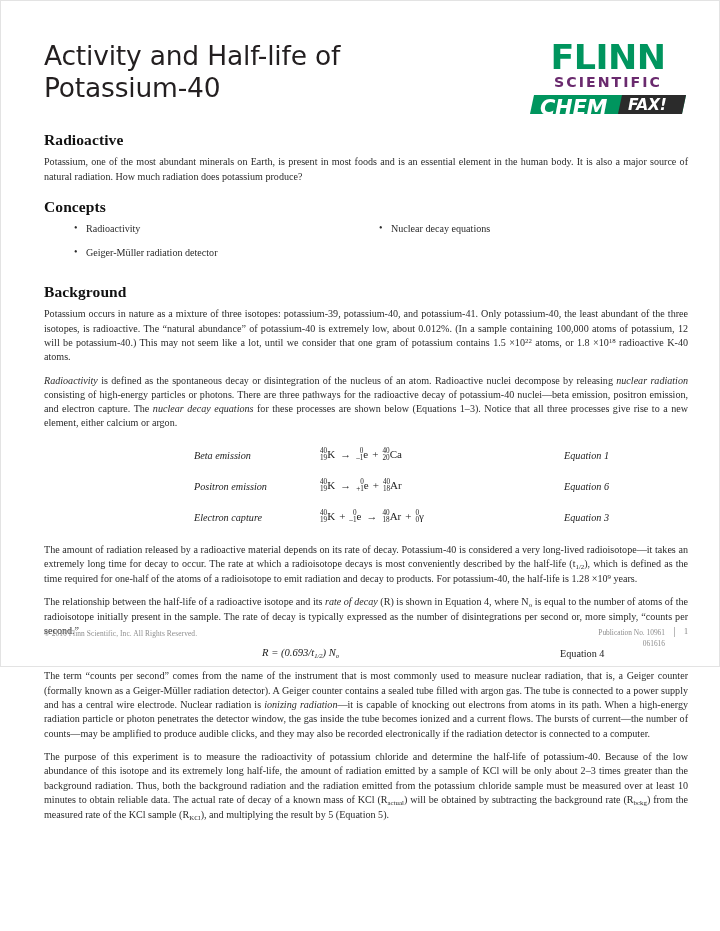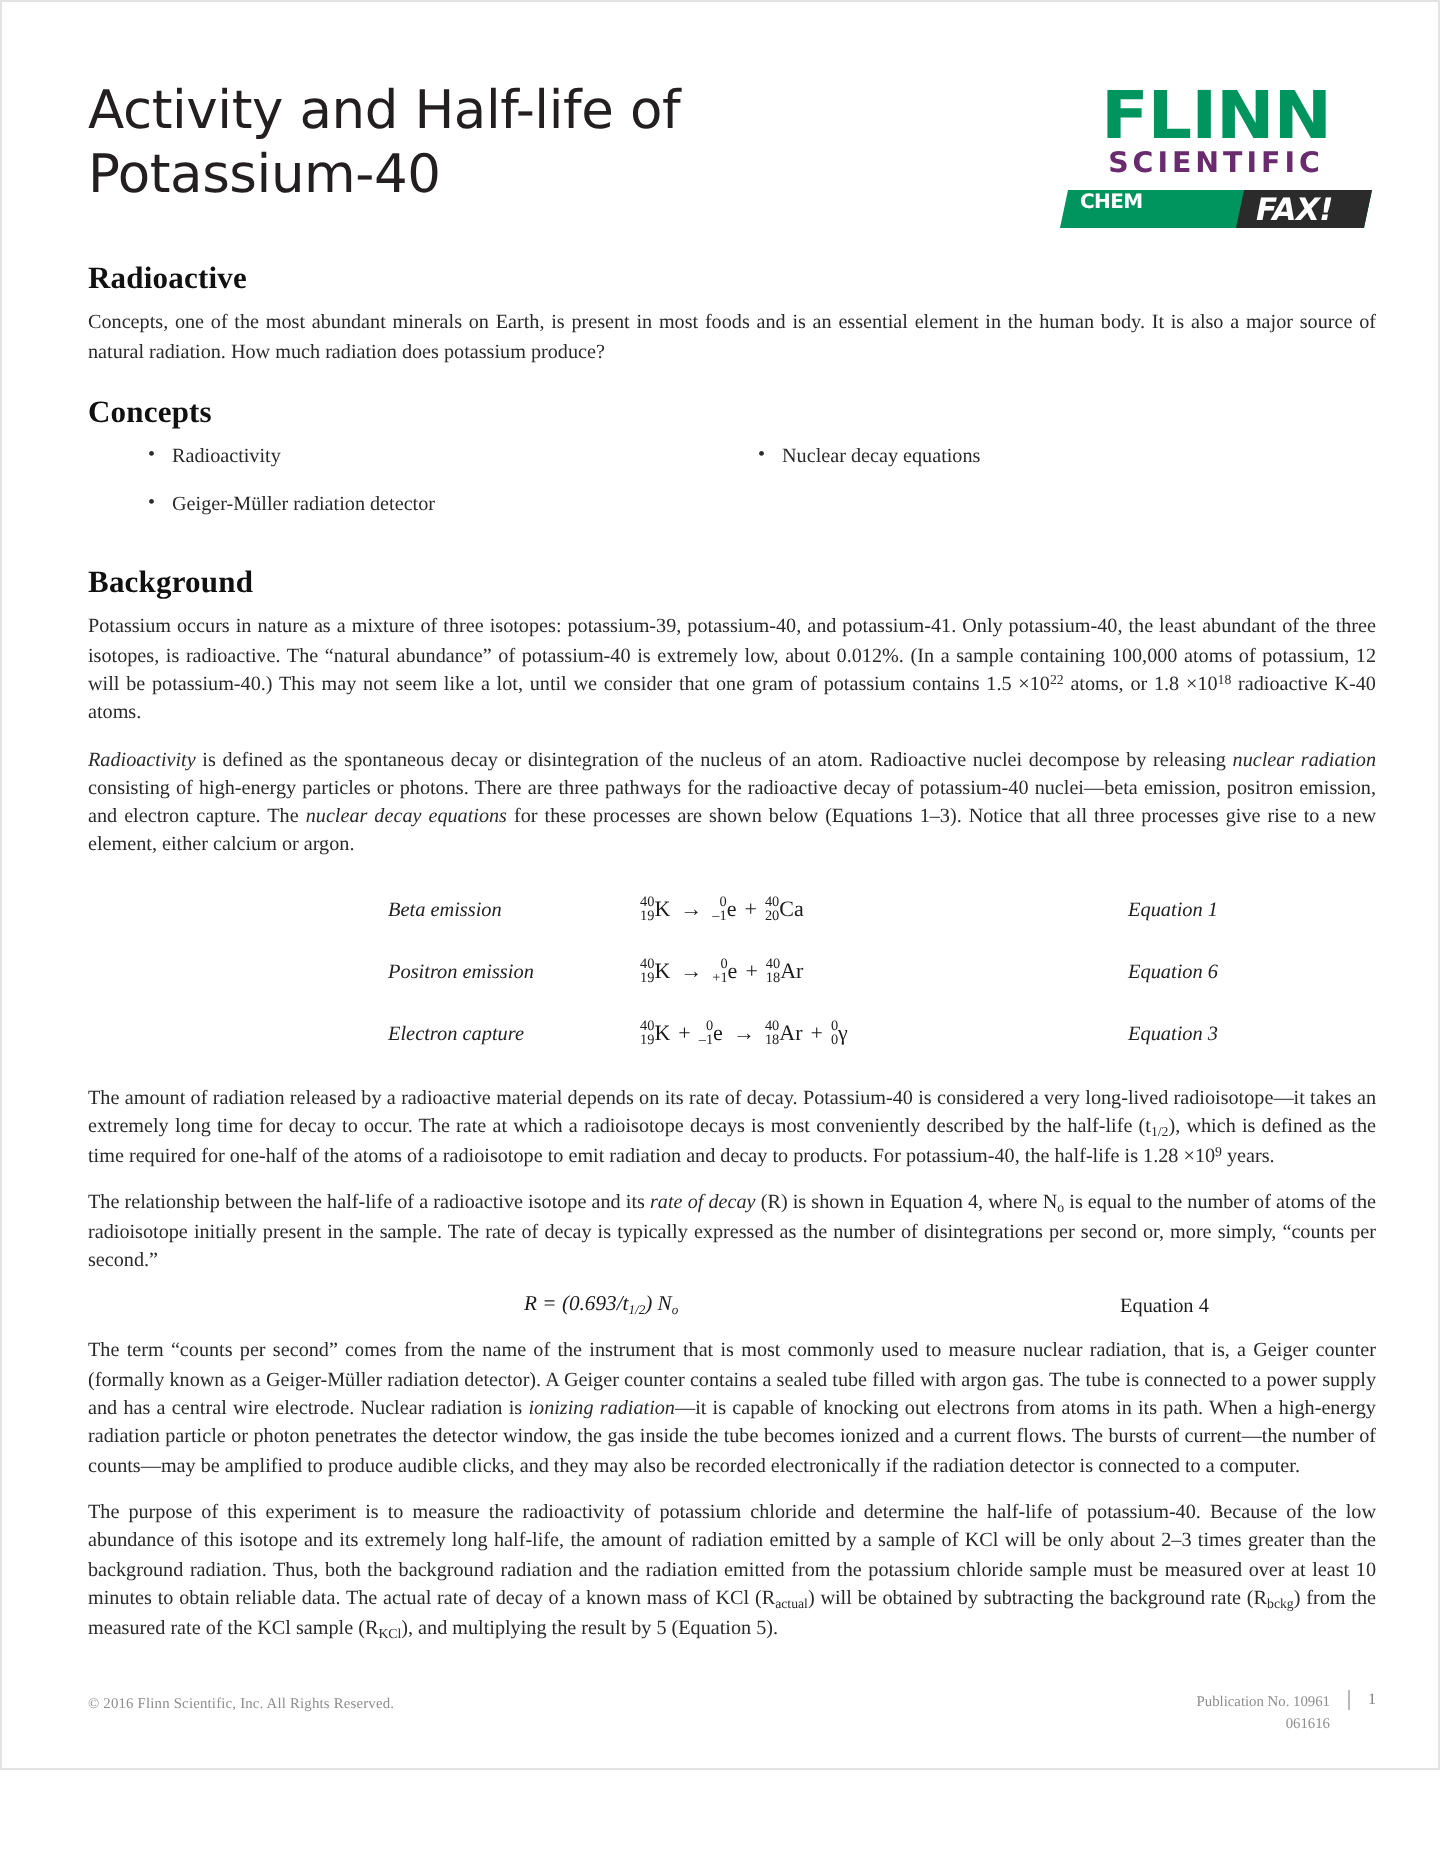--- a/index.html
+++ b/index.html
@@ -9,21 +9,21 @@
   }
   body {
     width: 720px; height: 931px;
     font-family: "Liberation Serif", "DejaVu Serif", serif;
     color: #1a1a1a;
     position: relative;
     overflow: hidden;
   }
   .page {
     position: relative;
-    width: 720px; height: 885px;
+    width: 720px; height: 667px;
     padding: 40px 32px 0 44px;
     background: #fff;
   }
 
   
   .header {
     display: flex;
     align-items: flex-start;
     justify-content: space-between;
     margin-bottom: 2px;
@@ -81,21 +81,22 @@
     left: 88px; top: 3px;
     width: 64px; height: 19px;
     background: #2b2b2b;
     transform: skewX(-12deg);
   }
   .logo-chemfax .chem {
     position: absolute;
     left: 8px; top: 4px;
     font-family: "DejaVu Sans", "Liberation Sans", sans-serif;
     font-weight: bold;
-    font-size: 10px;
+    font-size: 21px;
+    font-style: italic;
     color: #ffffff;
     letter-spacing: -0.3px;
   }
   .logo-chemfax .fax {
     position: absolute;
     left: 96px; top: 4px;
     font-family: "DejaVu Sans", "Liberation Sans", sans-serif;
     font-weight: bold;
     font-size: 15.5px;
     font-style: italic;
@@ -271,21 +272,21 @@
       <div class="logo-chemfax">
         <div class="band"></div>
         <div class="band-dark"></div>
         <div class="chem">CHEM</div>
         <div class="fax">FAX!</div>
       </div>
     </div>
   </div>
 
   <h2 class="section">Radioactive</h2>
-  <p class="body">Concepts, one of the most abundant minerals on Earth, is present in most foods and is an essential element in the human body. It is also a major source of natural radiation. How much radiation does potassium produce?</p>
+  <p class="body">Potassium, one of the most abundant minerals on Earth, is present in most foods and is an essential element in the human body. It is also a major source of natural radiation. How much radiation does potassium produce?</p>
 
   <h2 class="section">Concepts</h2>
   <div class="concepts">
     <div class="col">
       <div class="concept-item">Radioactivity</div>
       <div class="concept-item">Geiger-Müller radiation detector</div>
     </div>
     <div class="col">
       <div class="concept-item">Nuclear decay equations</div>
     </div>

